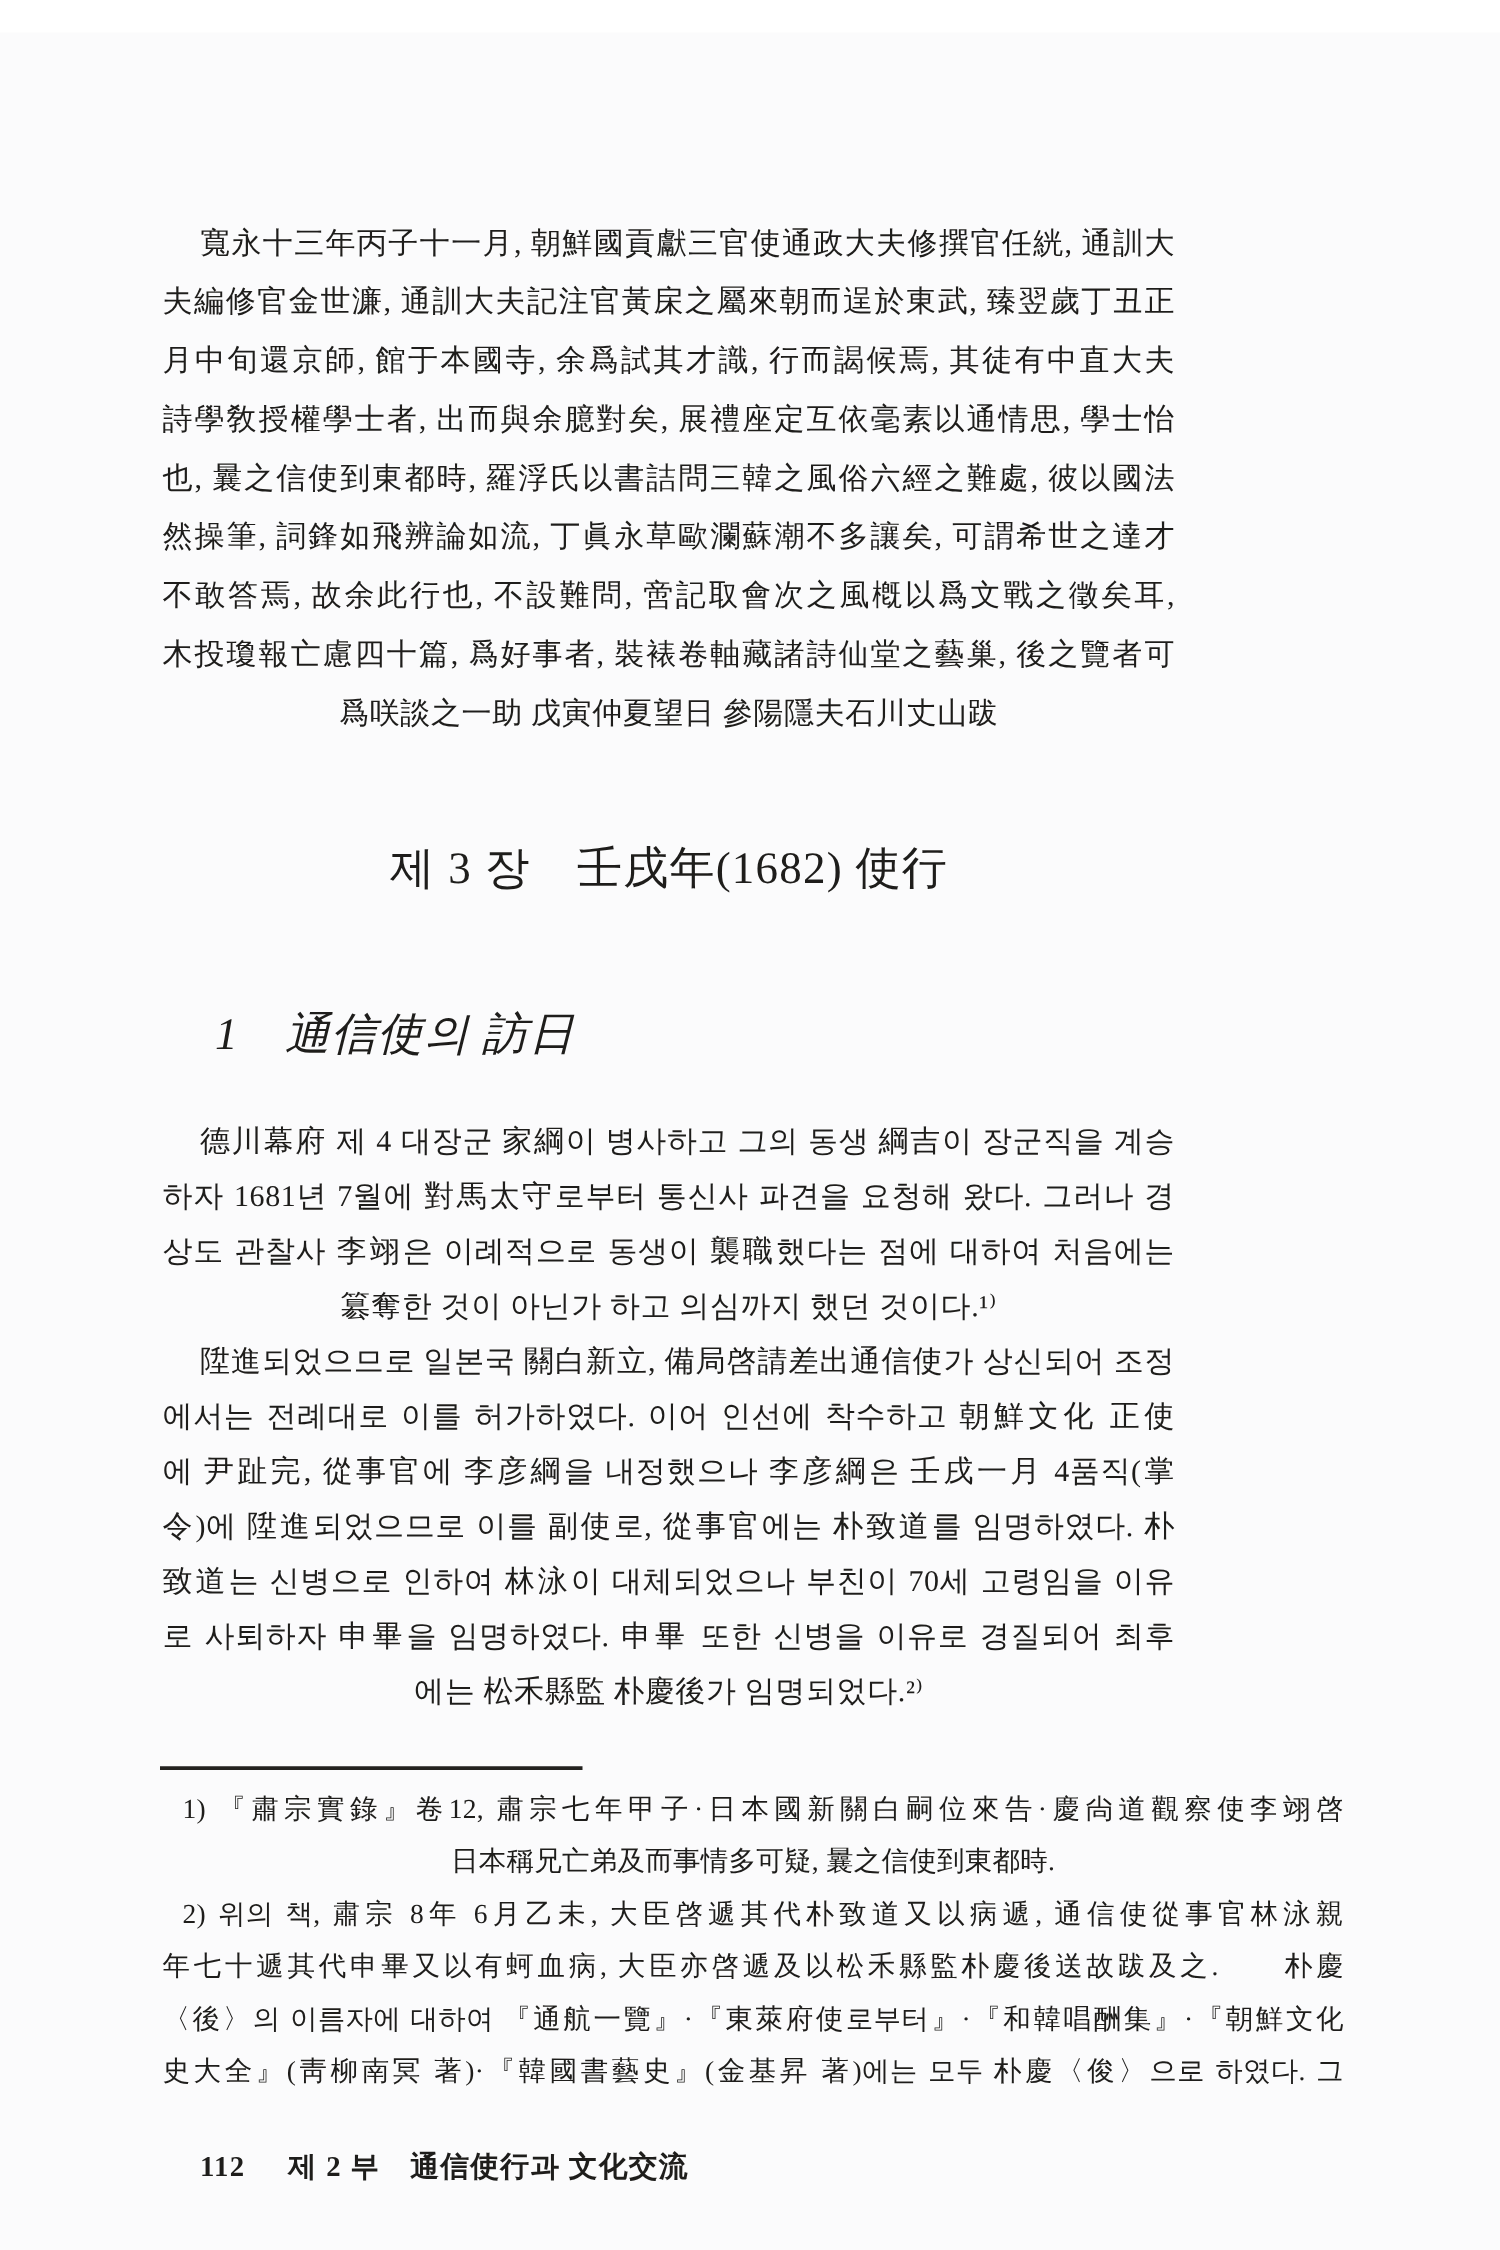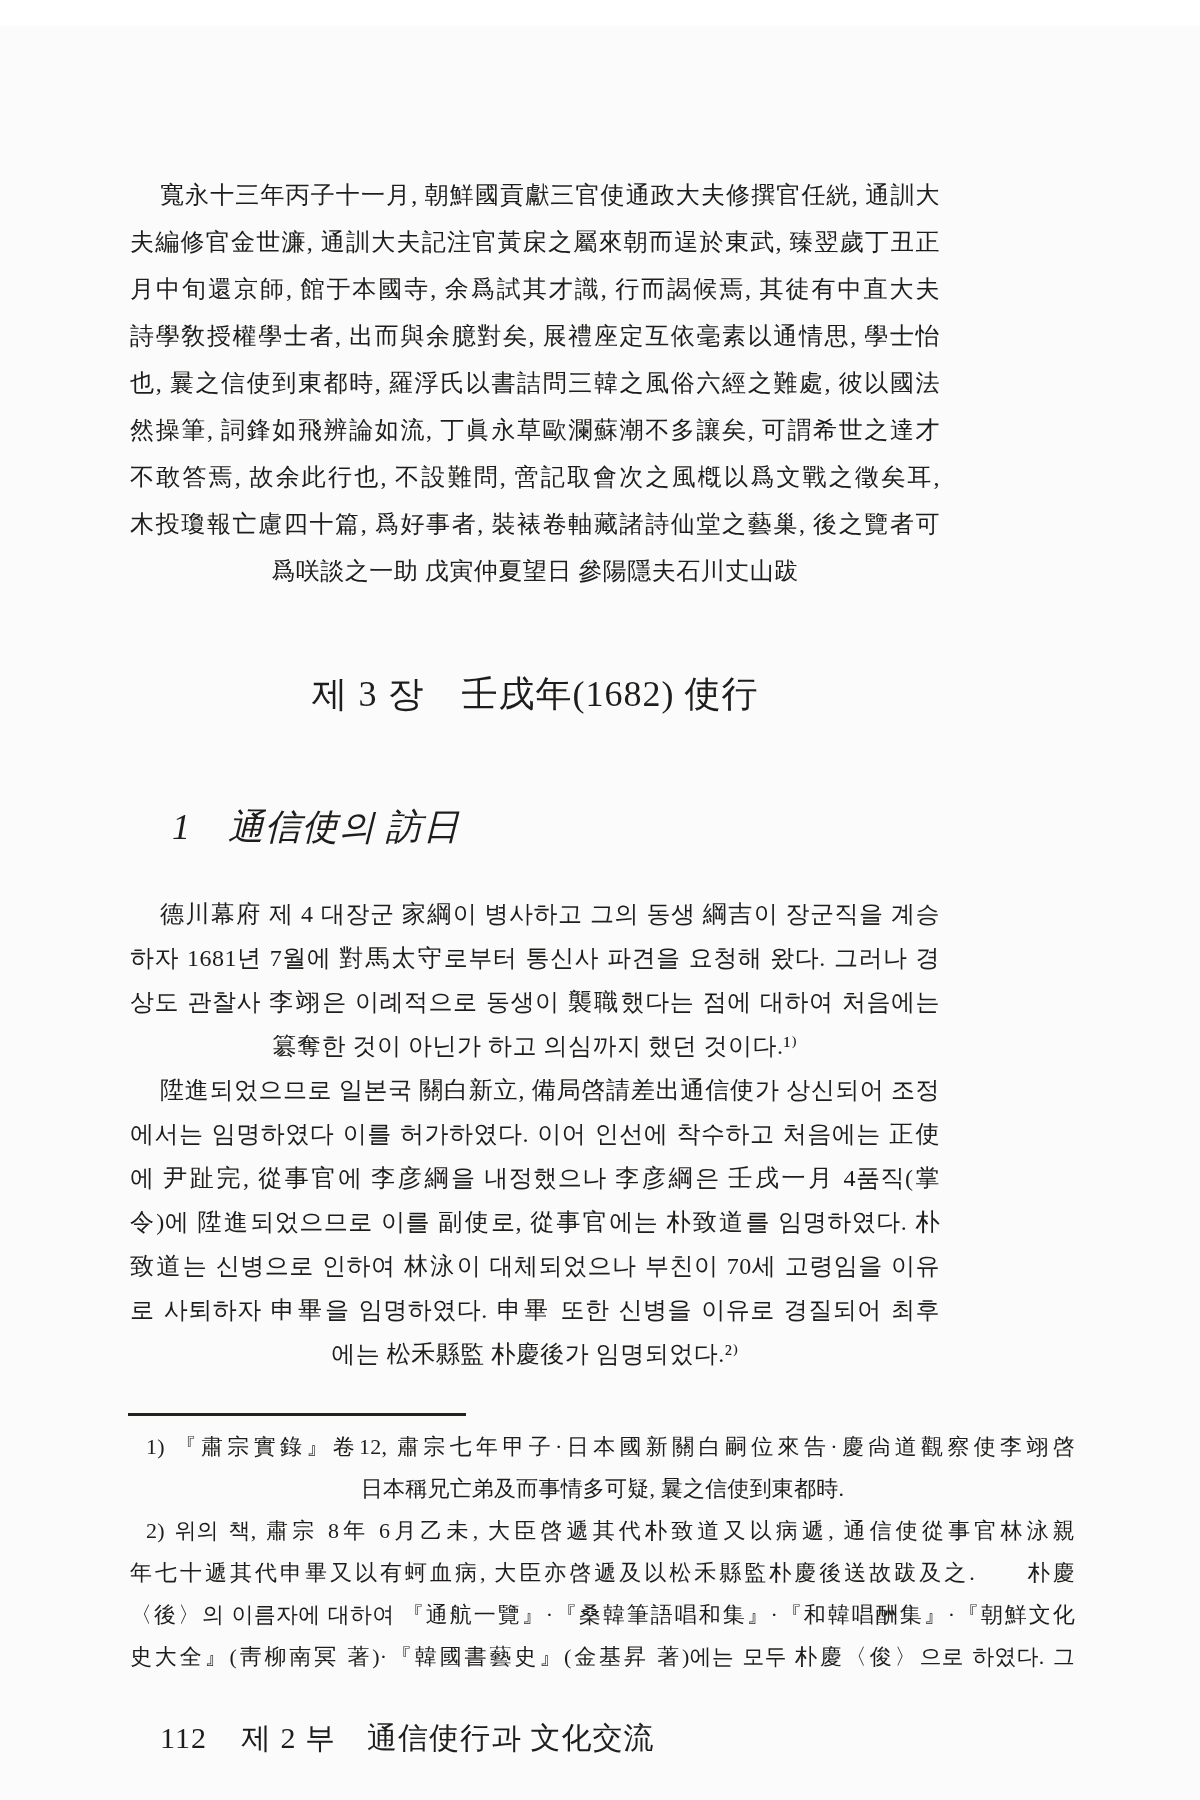--- a/index.html
+++ b/index.html
@@ -38,21 +38,21 @@
   #body-text .tline{font-size:24px;line-height:44px;height:44px;}
   #footnote-rule{
     position:absolute;left:128px;top:1387px;
     width:338px;height:3px;background:#23221f;
   }
   #footnotes{top:1400px;width:945px;}
   #footnotes .tline{font-size:22px;line-height:42px;height:42px;letter-spacing:0.2px;}
   #page-footer{
     position:absolute;left:160px;top:1692px;
     display:flex;gap:34px;align-items:baseline;
-    font-size:30px;font-weight:normal;letter-spacing:1px;
+    font-size:23px;font-weight:bold;letter-spacing:1px;
   }
   #scan-bottom-edge{
     position:absolute;left:0;top:1786px;width:1200px;height:14px;
     background:#ccd1d8;border-top:1px solid #b6bcc4;
   }
 </style>
 </head>
 <body>
 
 <div id="page">
@@ -72,36 +72,36 @@
   <div id="chapter-title">제 3 장　壬戌年(1682) 使行</div>
 
   <div id="section-heading">1　通信使의 訪日</div>
 
   <div id="body-text" class="block">
     <div class="tline j indent">德川幕府 제 4 대장군 家綱이 병사하고 그의 동생 綱吉이 장군직을 계승</div>
     <div class="tline j">하자 1681년 7월에 對馬太守로부터 통신사 파견을 요청해 왔다. 그러나 경</div>
     <div class="tline j">상도 관찰사 李翊은 이례적으로 동생이 襲職했다는 점에 대하여 처음에는</div>
     <div class="tline">簒奪한 것이 아닌가 하고 의심까지 했던 것이다.¹⁾</div>
     <div class="tline j indent">陞進되었으므로 일본국 關白新立, 備局啓請差出通信使가 상신되어 조정</div>
-    <div class="tline j">에서는 임명하였다 이를 허가하였다. 이어 인선에 착수하고 처음에는 正使</div>
+    <div class="tline j">에서는 전례대로 이를 허가하였다. 이어 인선에 착수하고 朝鮮文化 正使</div>
     <div class="tline j">에 尹趾完, 從事官에 李彦綱을 내정했으나 李彦綱은 壬戌一月 4품직(掌</div>
     <div class="tline j">令)에 陞進되었으므로 이를 副使로, 從事官에는 朴致道를 임명하였다. 朴</div>
     <div class="tline j">致道는 신병으로 인하여 林泳이 대체되었으나 부친이 70세 고령임을 이유</div>
     <div class="tline j">로 사퇴하자 申畢을 임명하였다. 申畢 또한 신병을 이유로 경질되어 최후</div>
     <div class="tline">에는 松禾縣監 朴慶後가 임명되었다.²⁾</div>
   </div>
 
   <div id="footnote-rule"></div>
 
   <div id="footnotes" class="block">
     <div class="tline j fn-indent">1) 『肅宗實錄』卷12,  肅宗七年甲子·日本國新關白嗣位來告·慶尙道觀察使李翊啓</div>
     <div class="tline">日本稱兄亡弟及而事情多可疑, 曩之信使到東都時.</div>
     <div class="tline j fn-indent">2) 위의 책, 肅宗 8年 6月乙未, 大臣啓遞其代朴致道又以病遞, 通信使從事官林泳親</div>
     <div class="tline j">年七十遞其代申畢又以有蚵血病, 大臣亦啓遞及以松禾縣監朴慶後送故跋及之.　　朴慶</div>
-    <div class="tline j">〈後〉의 이름자에 대하여 『通航一覽』·『桑韓筆語唱和集』·『和韓唱酬集』·『朝鮮文化</div>
+    <div class="tline j">〈後〉의 이름자에 대하여 『通航一覽』·『東萊府使로부터』·『和韓唱酬集』·『朝鮮文化</div>
     <div class="tline j">史大全』(靑柳南冥 著)·『韓國書藝史』(金基昇 著)에는 모두 朴慶〈俊〉으로 하였다. 그</div>
   </div>
 
   <div id="page-footer">
     <span>112</span>
     <span>제 2 부　通信使行과 文化交流</span>
   </div>
 
   <div id="scan-bottom-edge"></div>
 

